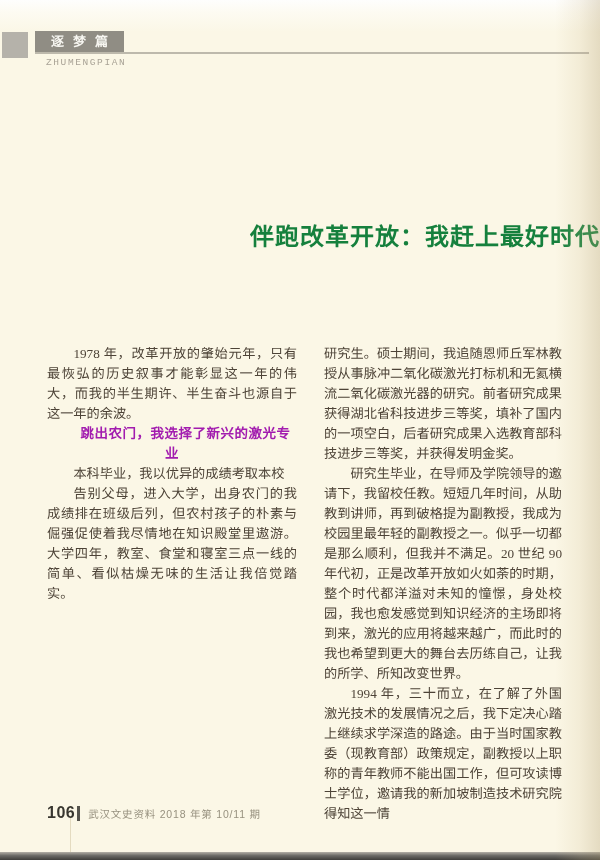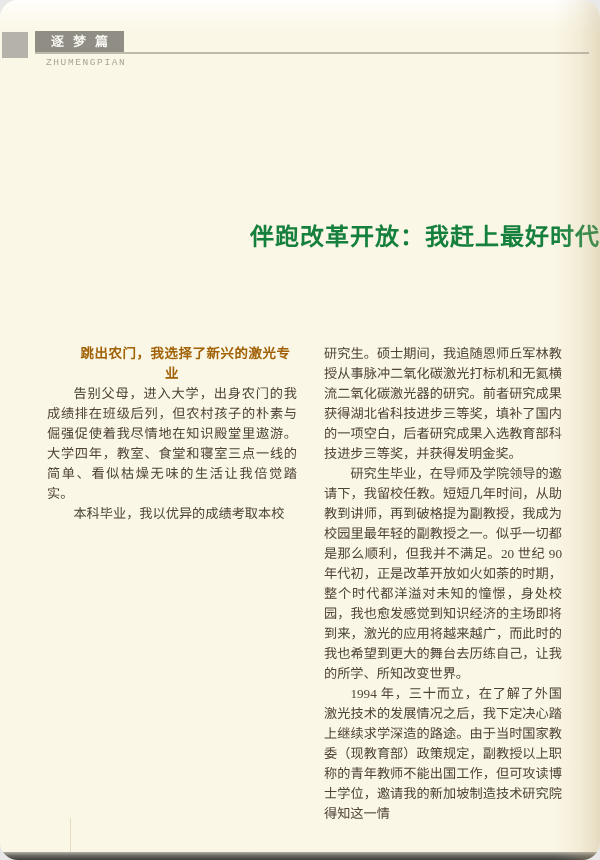--- a/index.html
+++ b/index.html
@@ -1,20 +1,19 @@
 <!DOCTYPE html>
 <html lang="zh-CN"><head>
 <meta charset="utf-8">
 <style>
   html,body{margin:0;padding:0;background:#e8e8e8;}
   .page{
     position:relative;width:600px;height:860px;margin:0 auto;overflow:hidden;
     background:#fbf7e6;
     font-family:"Liberation Serif","DejaVu Serif",serif;
-    border-radius:18px;
   }
   .page::before{ 
     content:"";position:absolute;left:0;top:0;width:100%;height:32px;
     background:linear-gradient(to bottom,#fefefd 0px,#fdfbf2 12px,rgba(251,247,230,0) 32px);
     pointer-events:none;
   }
   .page::after{ 
     content:"";position:absolute;right:0;top:0;width:45px;height:100%;
     background:linear-gradient(to right,rgba(205,186,142,0) 0,rgba(205,186,142,0.18) 55%,rgba(180,160,115,0.32) 100%);
     pointer-events:none;
@@ -43,21 +42,21 @@
   .col{
     position:absolute;top:344px;
     font-size:13.2px;line-height:20px;color:#4d4337;text-align:justify;
   }
   .col-left{left:47px;width:250px;}
   .col-right{left:324px;width:238px;}
   .col p{margin:0;text-indent:2em;}
   .col p.no-indent{text-indent:0;}
   .subheading{
     margin:14px 0 13px;text-indent:0;text-align:center;
-    font-weight:bold;font-size:13.5px;color:#a16207;letter-spacing:0.5px;
+    font-weight:bold;font-size:13.5px;color:#a21caf;letter-spacing:0.5px;
     font-family:"Liberation Sans","DejaVu Sans",sans-serif;
   }
   .footer{position:absolute;left:47px;top:804px;height:18px;display:flex;align-items:center;}
   .page-number{
     font-size:16px;font-weight:bold;color:#38362f;letter-spacing:0.5px;
     font-family:"Liberation Sans","DejaVu Sans",sans-serif;
   }
   .footer-divider{width:3px;height:15px;background:#55534c;margin:0 8px 0 2px;}
   .journal-title{
     font-size:10.5px;color:#97917f;letter-spacing:0.8px;
@@ -78,28 +77,34 @@
   <div class="badge-bar">
     <span>逐梦篇</span>
   </div>
   <div class="header-rule"></div>
   <div class="badge-roman">ZHUMENGPIAN</div>
 
   <h1 class="article-title">伴跑改革开放：我赶上最好时代</h1>
 
 
   <div class="col col-left">
+    <p>1978 年，改革开放的肇始元年，只有最恢弘的历史叙事才能彰显这一年的伟大，而我的半生期许、半生奋斗也源自于这一年的余波。</p>
     <p class="subheading">跳出农门，我选择了新兴的激光专业</p>
+    <p>本科毕业，我以优异的成绩考取本校</p>
     <p>告别父母，进入大学，出身农门的我成绩排在班级后列，但农村孩子的朴素与倔强促使着我尽情地在知识殿堂里遨游。大学四年，教室、食堂和寝室三点一线的简单、看似枯燥无味的生活让我倍觉踏实。</p>
-    <p>本科毕业，我以优异的成绩考取本校</p>
   </div>
 
   <div class="col col-right">
     <p class="no-indent">研究生。硕士期间，我追随恩师丘军林教授从事脉冲二氧化碳激光打标机和无氦横流二氧化碳激光器的研究。前者研究成果获得湖北省科技进步三等奖，填补了国内的一项空白，后者研究成果入选教育部科技进步三等奖，并获得发明金奖。</p>
     <p>研究生毕业，在导师及学院领导的邀请下，我留校任教。短短几年时间，从助教到讲师，再到破格提为副教授，我成为校园里最年轻的副教授之一。似乎一切都是那么顺利，但我并不满足。20 世纪 90 年代初，正是改革开放如火如荼的时期，整个时代都洋溢对未知的憧憬，身处校园，我也愈发感觉到知识经济的主场即将到来，激光的应用将越来越广，而此时的我也希望到更大的舞台去历练自己，让我的所学、所知改变世界。</p>
     <p>1994 年，三十而立，在了解了外国激光技术的发展情况之后，我下定决心踏上继续求学深造的路途。由于当时国家教委（现教育部）政策规定，副教授以上职称的青年教师不能出国工作，但可攻读博士学位，邀请我的新加坡制造技术研究院得知这一情</p>
   </div>
 
+  <div class="footer">
+    <span class="page-number">106</span>
+    <span class="footer-divider"></span>
+    <span class="journal-title">武汉文史资料 2018 年第 10/11 期</span>
+  </div>
 
   <div class="crease-line"></div>
   <div class="scan-edge-shadow"></div>
 
 </div>
 
 </body></html>

